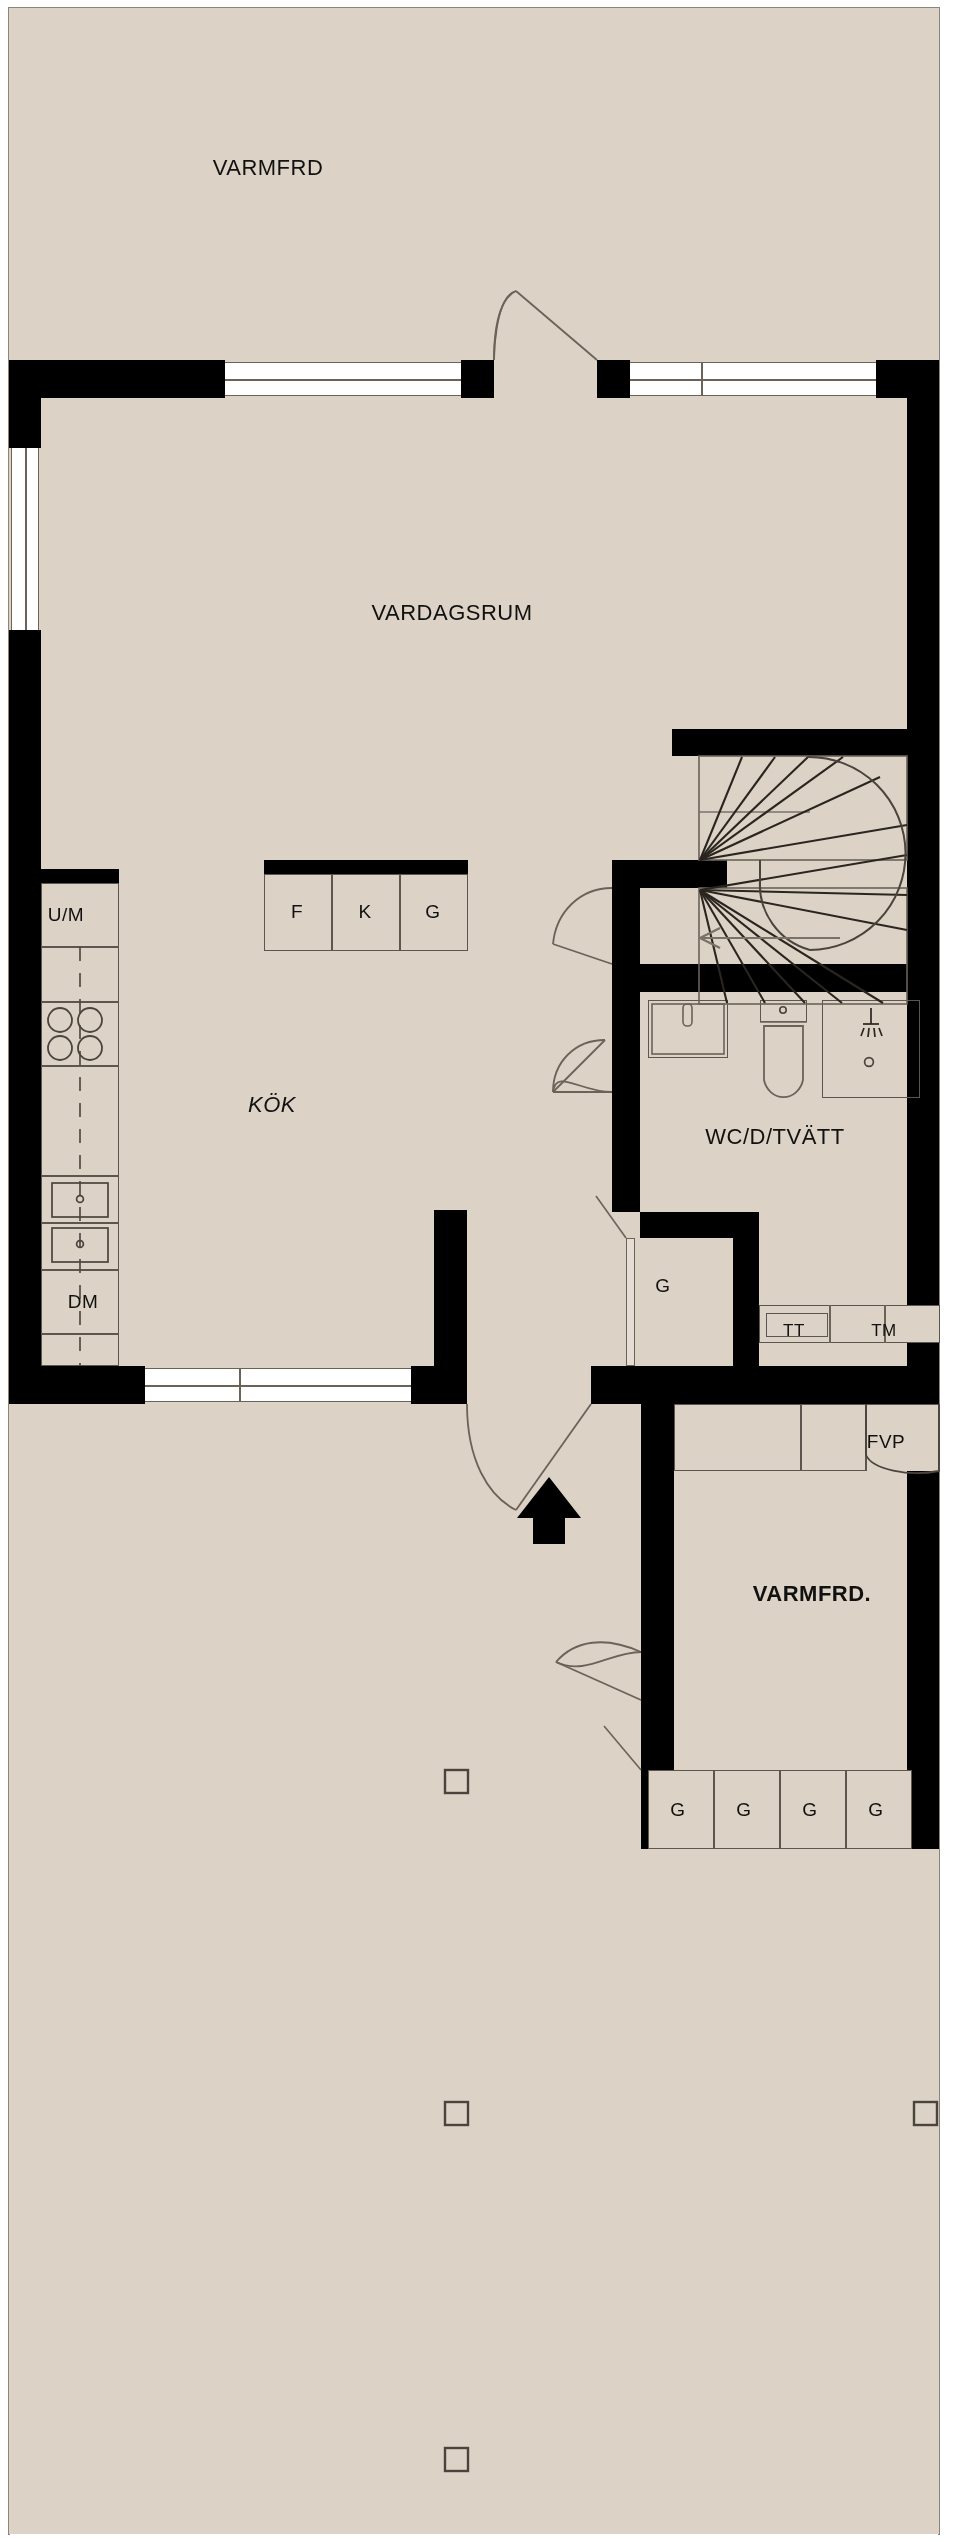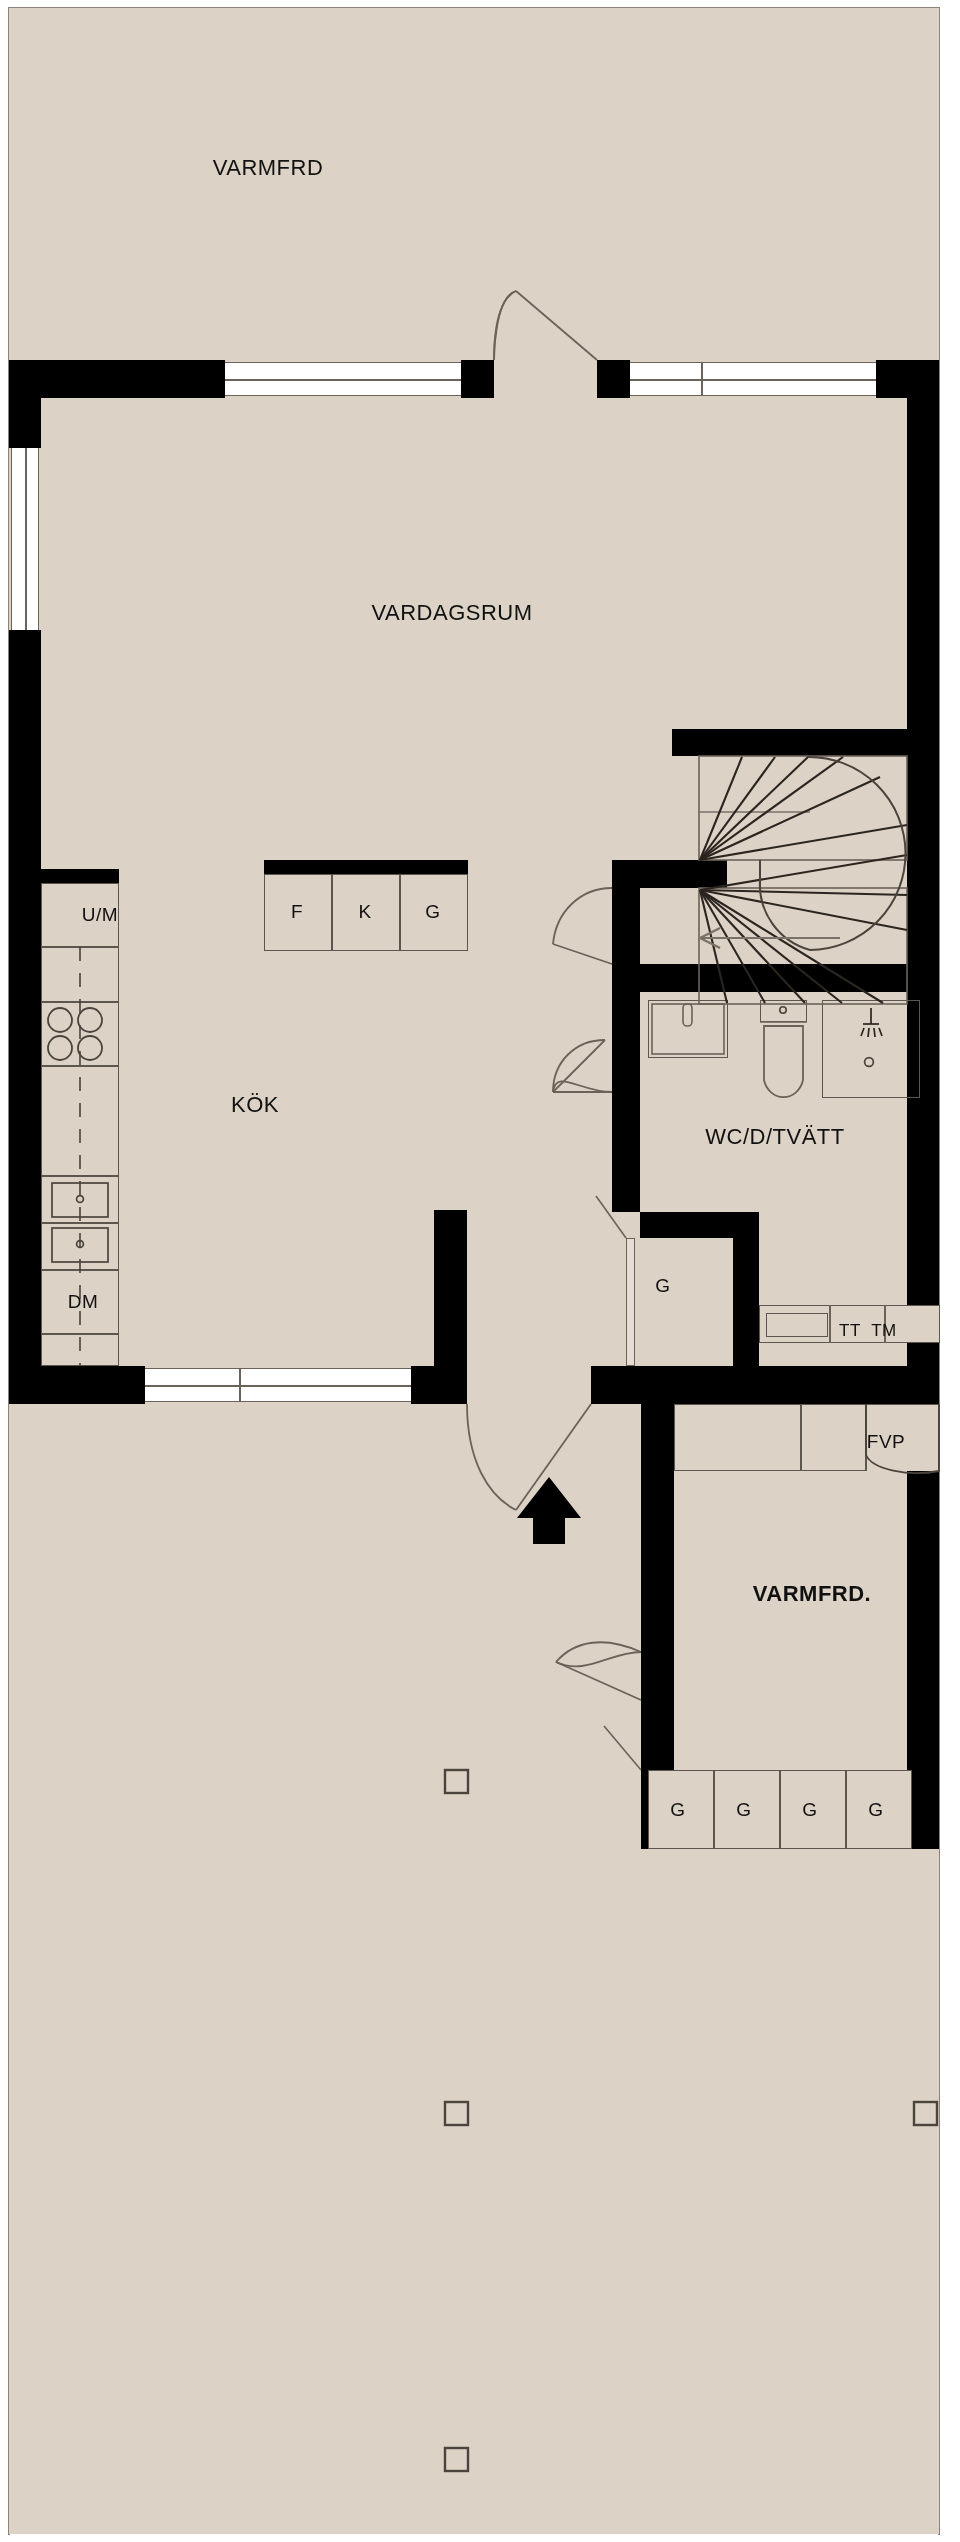--- a/index.html
+++ b/index.html
@@ -267,30 +267,30 @@
       <rect x="445" y="2102" width="23" height="23" fill="none" stroke="#4b443c" stroke-width="2.4"></rect>
       <rect x="914" y="2102" width="23" height="23" fill="none" stroke="#4b443c" stroke-width="2.4"></rect>
       <rect x="445" y="2448" width="23" height="23" fill="none" stroke="#4b443c" stroke-width="2.4"></rect>
 
       <polygon points="549,1463 581,1504 565,1504 565,1530 533,1530 533,1504 517,1504" fill="#000000" stroke="none" transform="translate(0,14)"></polygon>
     </g>
   </svg>
 
   <div class="label roomlabel" style="left:268px;top:168px;">VARMFRD</div>
   <div class="label roomlabel" style="left:452px;top:613px;">VARDAGSRUM</div>
-  <div class="label roomlabel" style="left:255px;top:1105px;">KÖK</div>
+  <div class="label roomlabel" style="left:272px;top:1105px;font-style:italic;">KÖK</div>
   <div class="label roomlabel" style="left:775px;top:1137px;">WC/D/TVÄTT</div>
   <div class="label roomlabel" style="left:812px;top:1594px;font-weight:bold;">VARMFRD.</div>
 
-  <div class="label applabel" style="left:100px;top:915px;">U/M</div>
+  <div class="label applabel" style="left:66px;top:915px;">U/M</div>
   <div class="label applabel" style="left:83px;top:1302px;">DM</div>
   <div class="label applabel" style="left:297px;top:912px;">F</div>
   <div class="label applabel" style="left:365px;top:912px;">K</div>
   <div class="label applabel" style="left:433px;top:912px;">G</div>
-  <div class="label smalllabel" style="left:850px;top:1331px;">TT</div>
+  <div class="label smalllabel" style="left:794px;top:1331px;">TT</div>
   <div class="label smalllabel" style="left:884px;top:1331px;">TM</div>
   <div class="label applabel" style="left:886px;top:1442px;">FVP</div>
   <div class="label applabel" style="left:663px;top:1286px;">G</div>
   <div class="label applabel" style="left:678px;top:1810px;">G</div>
   <div class="label applabel" style="left:744px;top:1810px;">G</div>
   <div class="label applabel" style="left:810px;top:1810px;">G</div>
   <div class="label applabel" style="left:876px;top:1810px;">G</div>
 
 </div>
 

